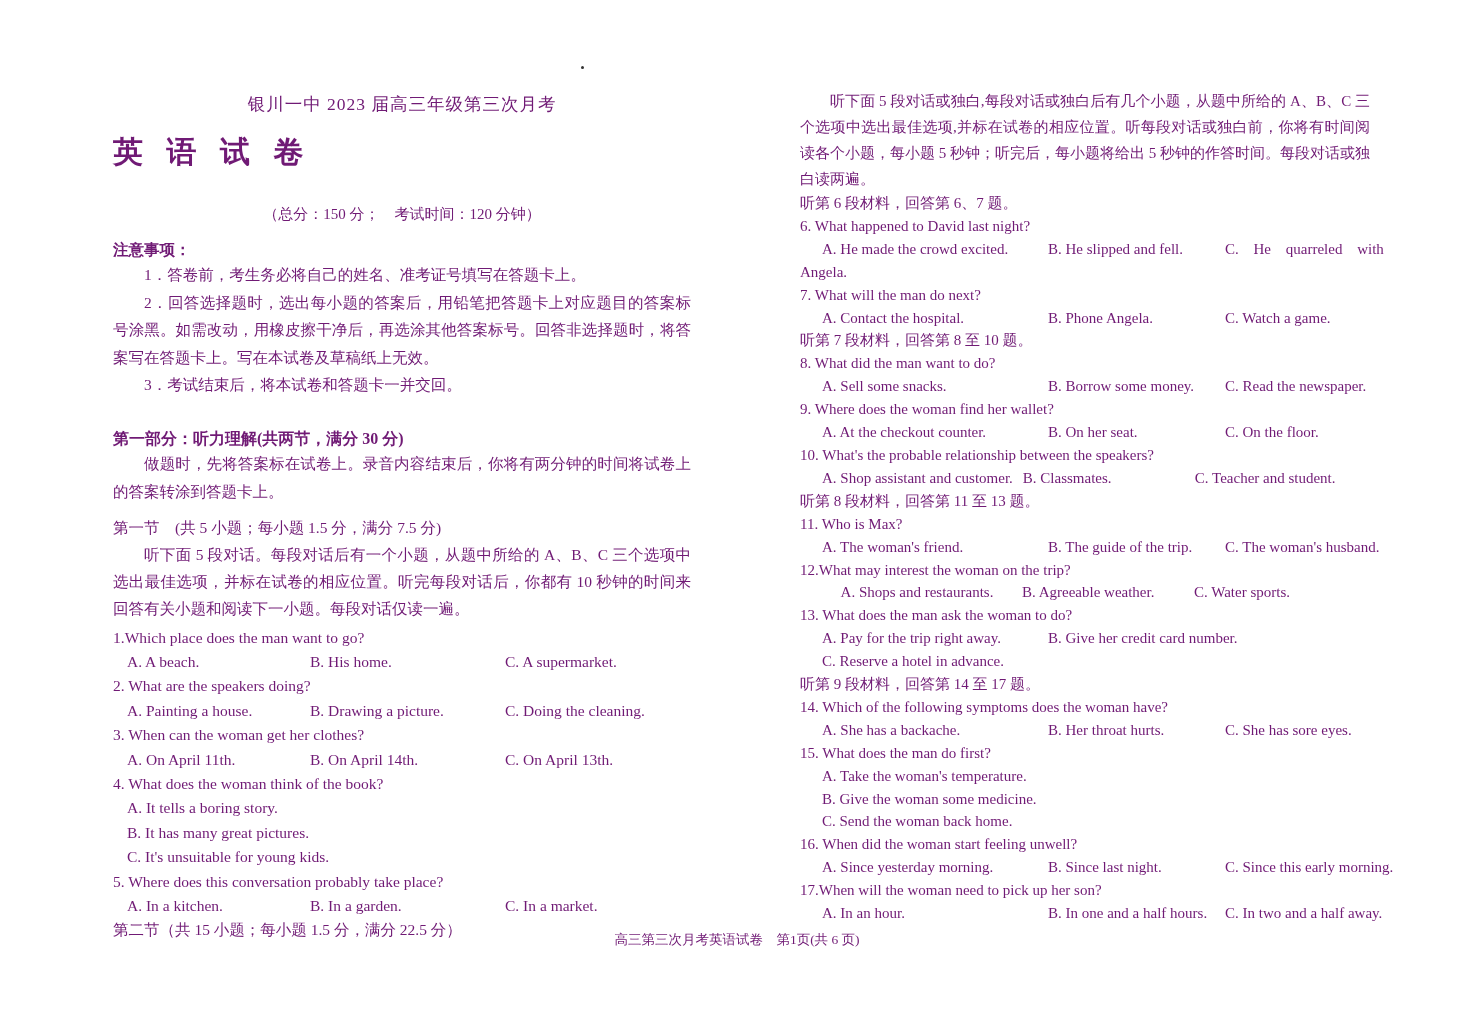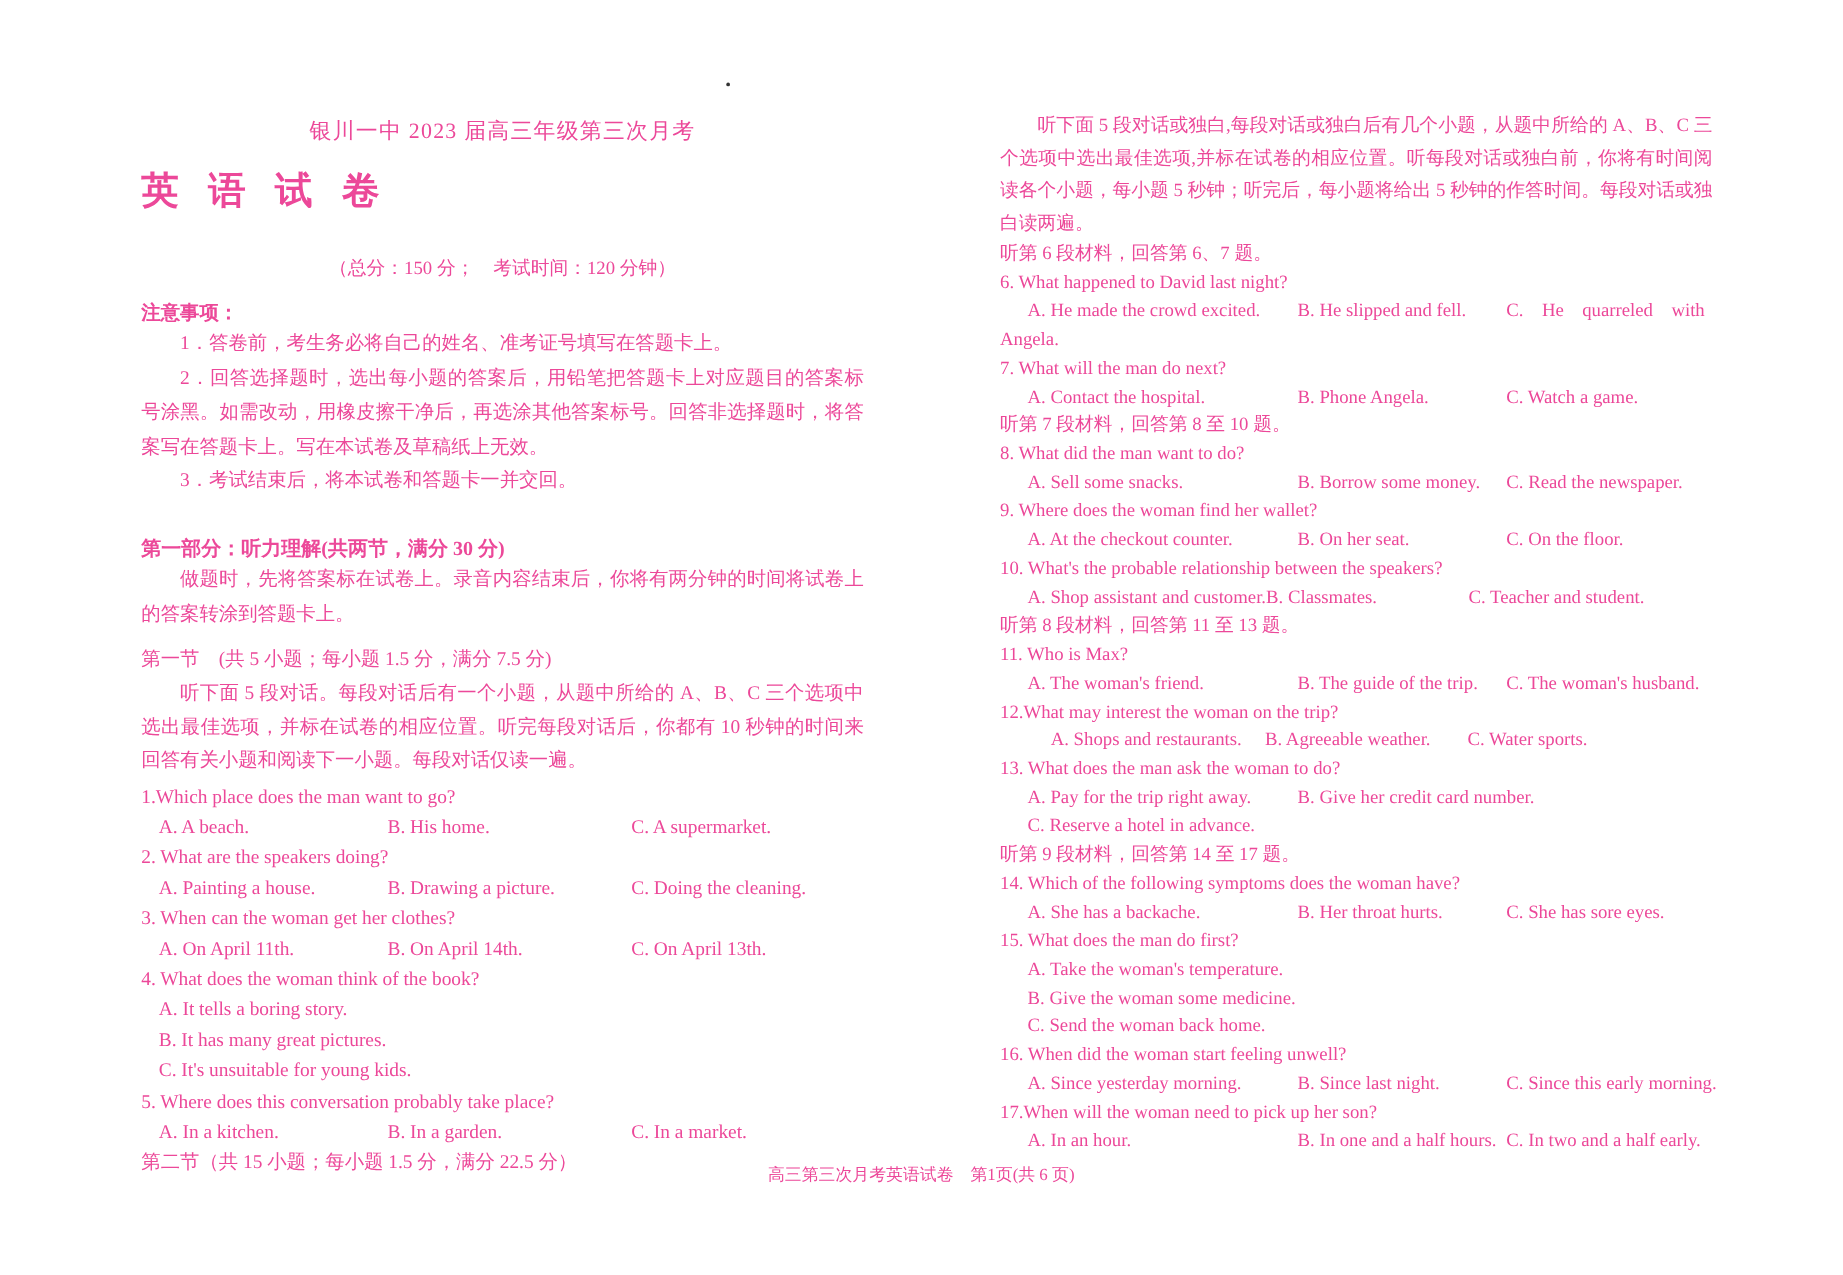--- a/index.html
+++ b/index.html
@@ -1,37 +1,37 @@
 <!DOCTYPE html>
 <html><head>
 <meta charset="utf-8">
 <style>
   html,body{margin:0;padding:0;background:#ffffff;}
   .page{
     position:relative;width:1474px;height:1020px;background:#ffffff;
-    color:#ec4899;font-family:"Liberation Serif","DejaVu Serif",serif;
+    color:#701a75;font-family:"Liberation Serif","DejaVu Serif",serif;
     overflow:hidden;
   }
   .stray-dot{position:absolute;left:581px;top:66px;width:3px;height:3px;background:#333;border-radius:50%;}
   .col-left{position:absolute;left:113px;top:92px;width:578px;}
   .col-right{position:absolute;left:800px;top:88px;width:570px;font-size:15px;}
   .school{text-align:center;font-size:17.5px;letter-spacing:1px;}
   .title{text-align:left;font-size:30px;font-weight:bold;letter-spacing:8px;margin-top:16px;}
   .meta{text-align:center;font-size:15px;margin-top:32px;}
   .notice-h{font-weight:bold;font-size:15.5px;margin-top:16px;}
   .para{font-size:15.5px;line-height:27.5px;text-indent:2em;margin:0;text-align:justify;}
   .part-h{font-weight:bold;font-size:16px;margin-top:30px;}
   .intro{font-size:15.5px;line-height:28px;text-indent:2em;margin:0;text-align:justify;}
   .sec-h{font-size:15.5px;margin-top:8px;line-height:27px;}
   .sec1-intro{font-size:15.5px;line-height:27px;text-indent:2em;margin:0;text-align:justify;}
   .qarea{margin-top:4px;font-size:15.5px;}
   .qarea .qt{line-height:24.4px;}
   .opts{display:flex;line-height:24.4px;}
   .opts.l{padding-left:14px;}
-  .opts.r{padding-left:22px;line-height:22.9px;}
+  .opts.r{padding-left:22px;line-height:22.9px;gap:10px;}
   .opt{white-space:nowrap;}
   .l .o1{min-width:183px;}
   .l .o2{min-width:195px;}
   .r .o1{min-width:216px;}
   .r .o2{min-width:167px;font-family:Liberation Serif, serif;}
   .r.tight .o1{min-width:190px;text-align:center;}
   .r.tight .o2{min-width:162px;}
   .stackopt{line-height:24.4px;padding-left:14px;}
   .col-right .qt,.col-right .mat{line-height:22.9px;}
   .col-right .stackopt{line-height:22.9px;padding-left:22px;}
@@ -166,18 +166,18 @@
     <div class="qt">16. When did the woman start feeling unwell?</div>
     <div class="opts r">
       <span class="opt o1">A. Since yesterday morning.</span>
       <span class="opt o2">B. Since last night.</span>
       <span class="opt">C. Since this early morning.</span>
     </div>
     <div class="qt">17.When will the woman need to pick up her son?</div>
     <div class="opts r">
       <span class="opt o1">A. In an hour.</span>
       <span class="opt o2">B. In one and a half hours.</span>
-      <span class="opt">C. In two and a half early.</span>
+      <span class="opt">C. In two and a half away.</span>
     </div>
   </div>
 
   <div class="footer">高三第三次月考英语试卷　第1页(共 6 页)</div>
 </div>
 
 </body></html>

